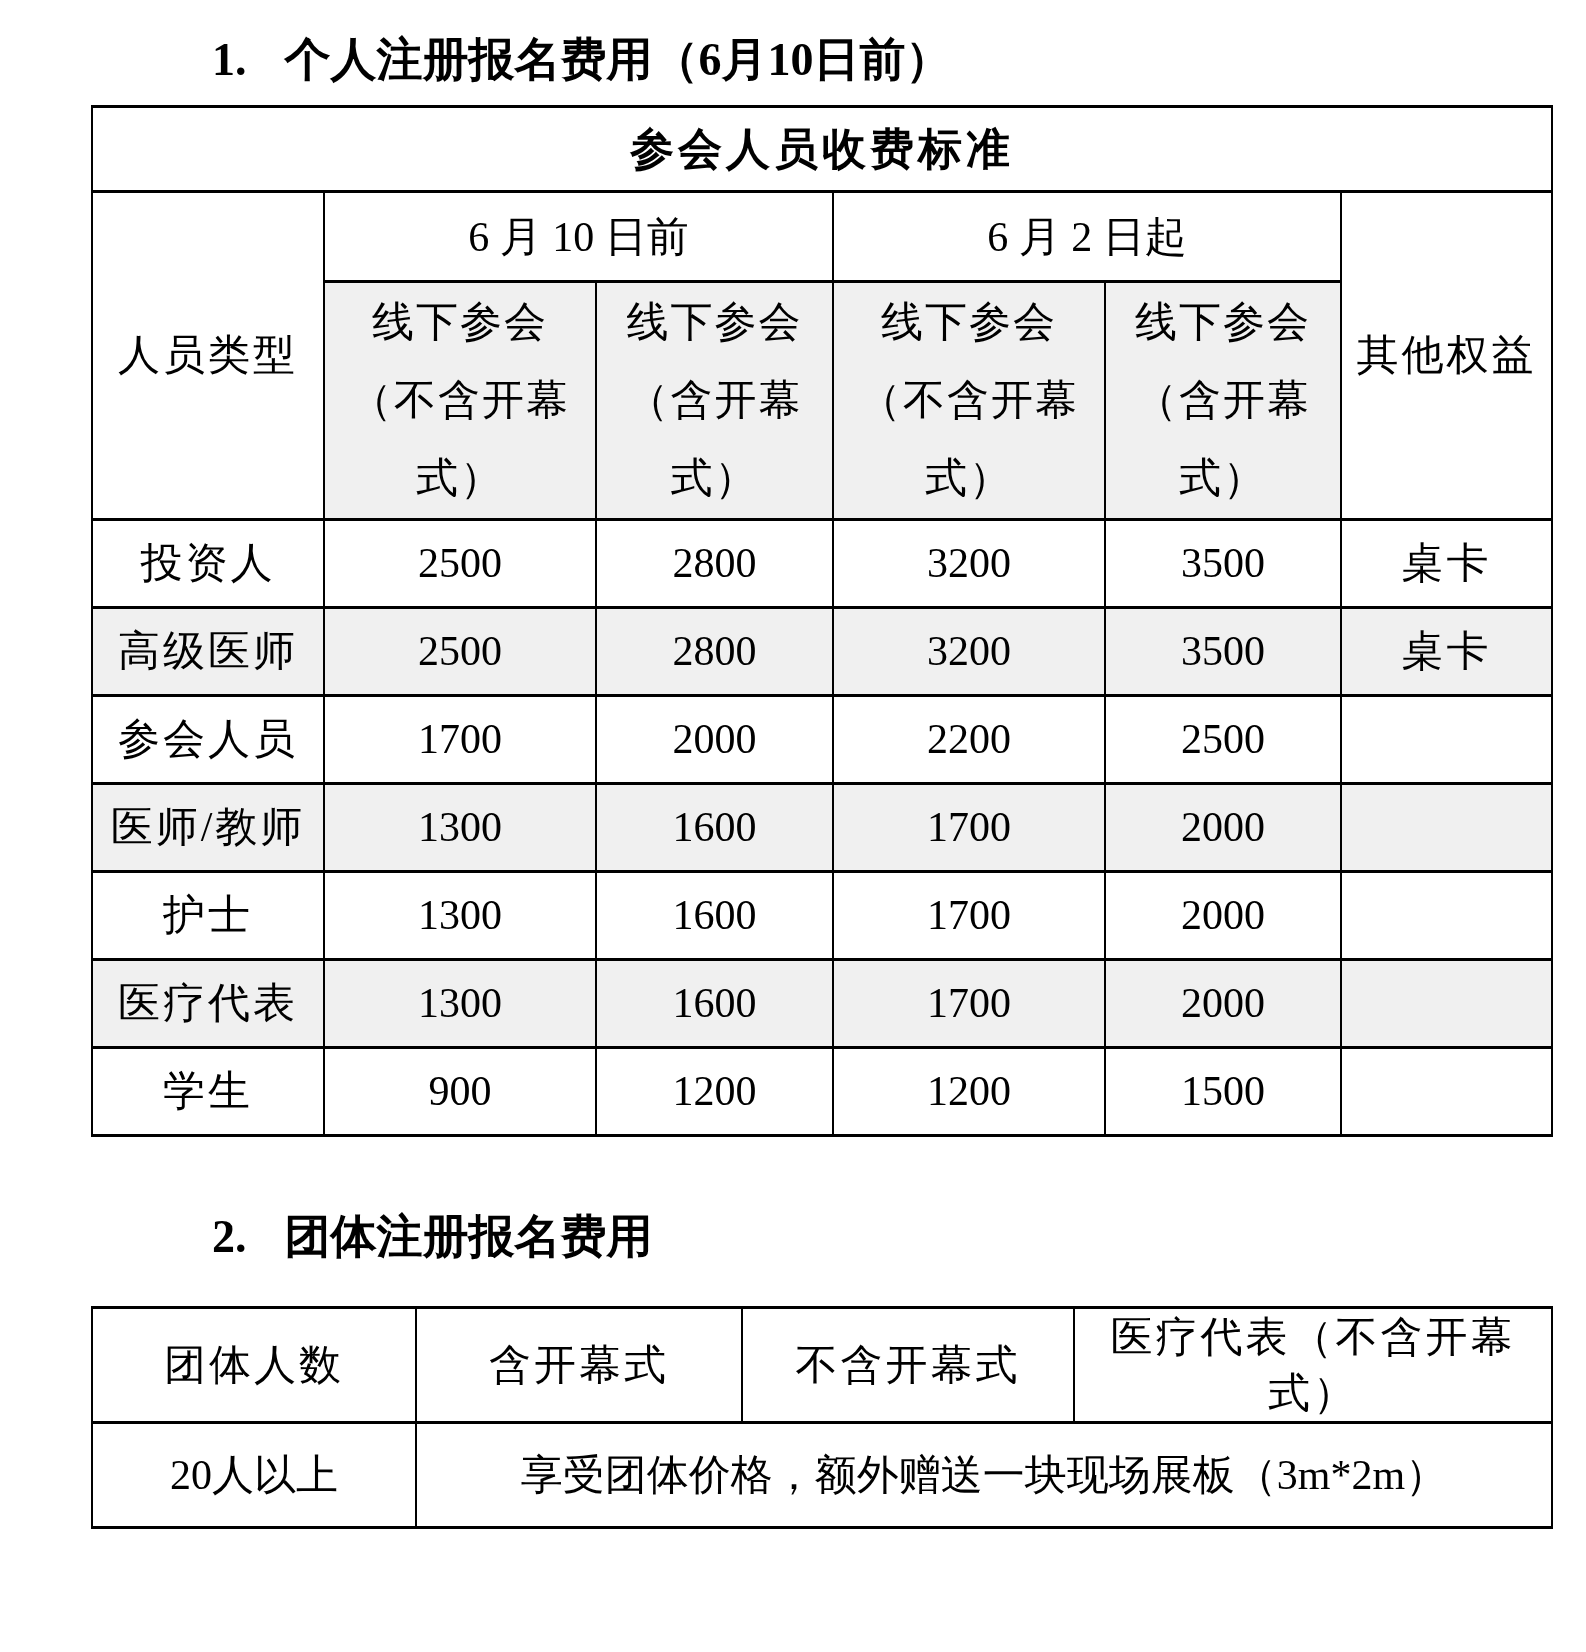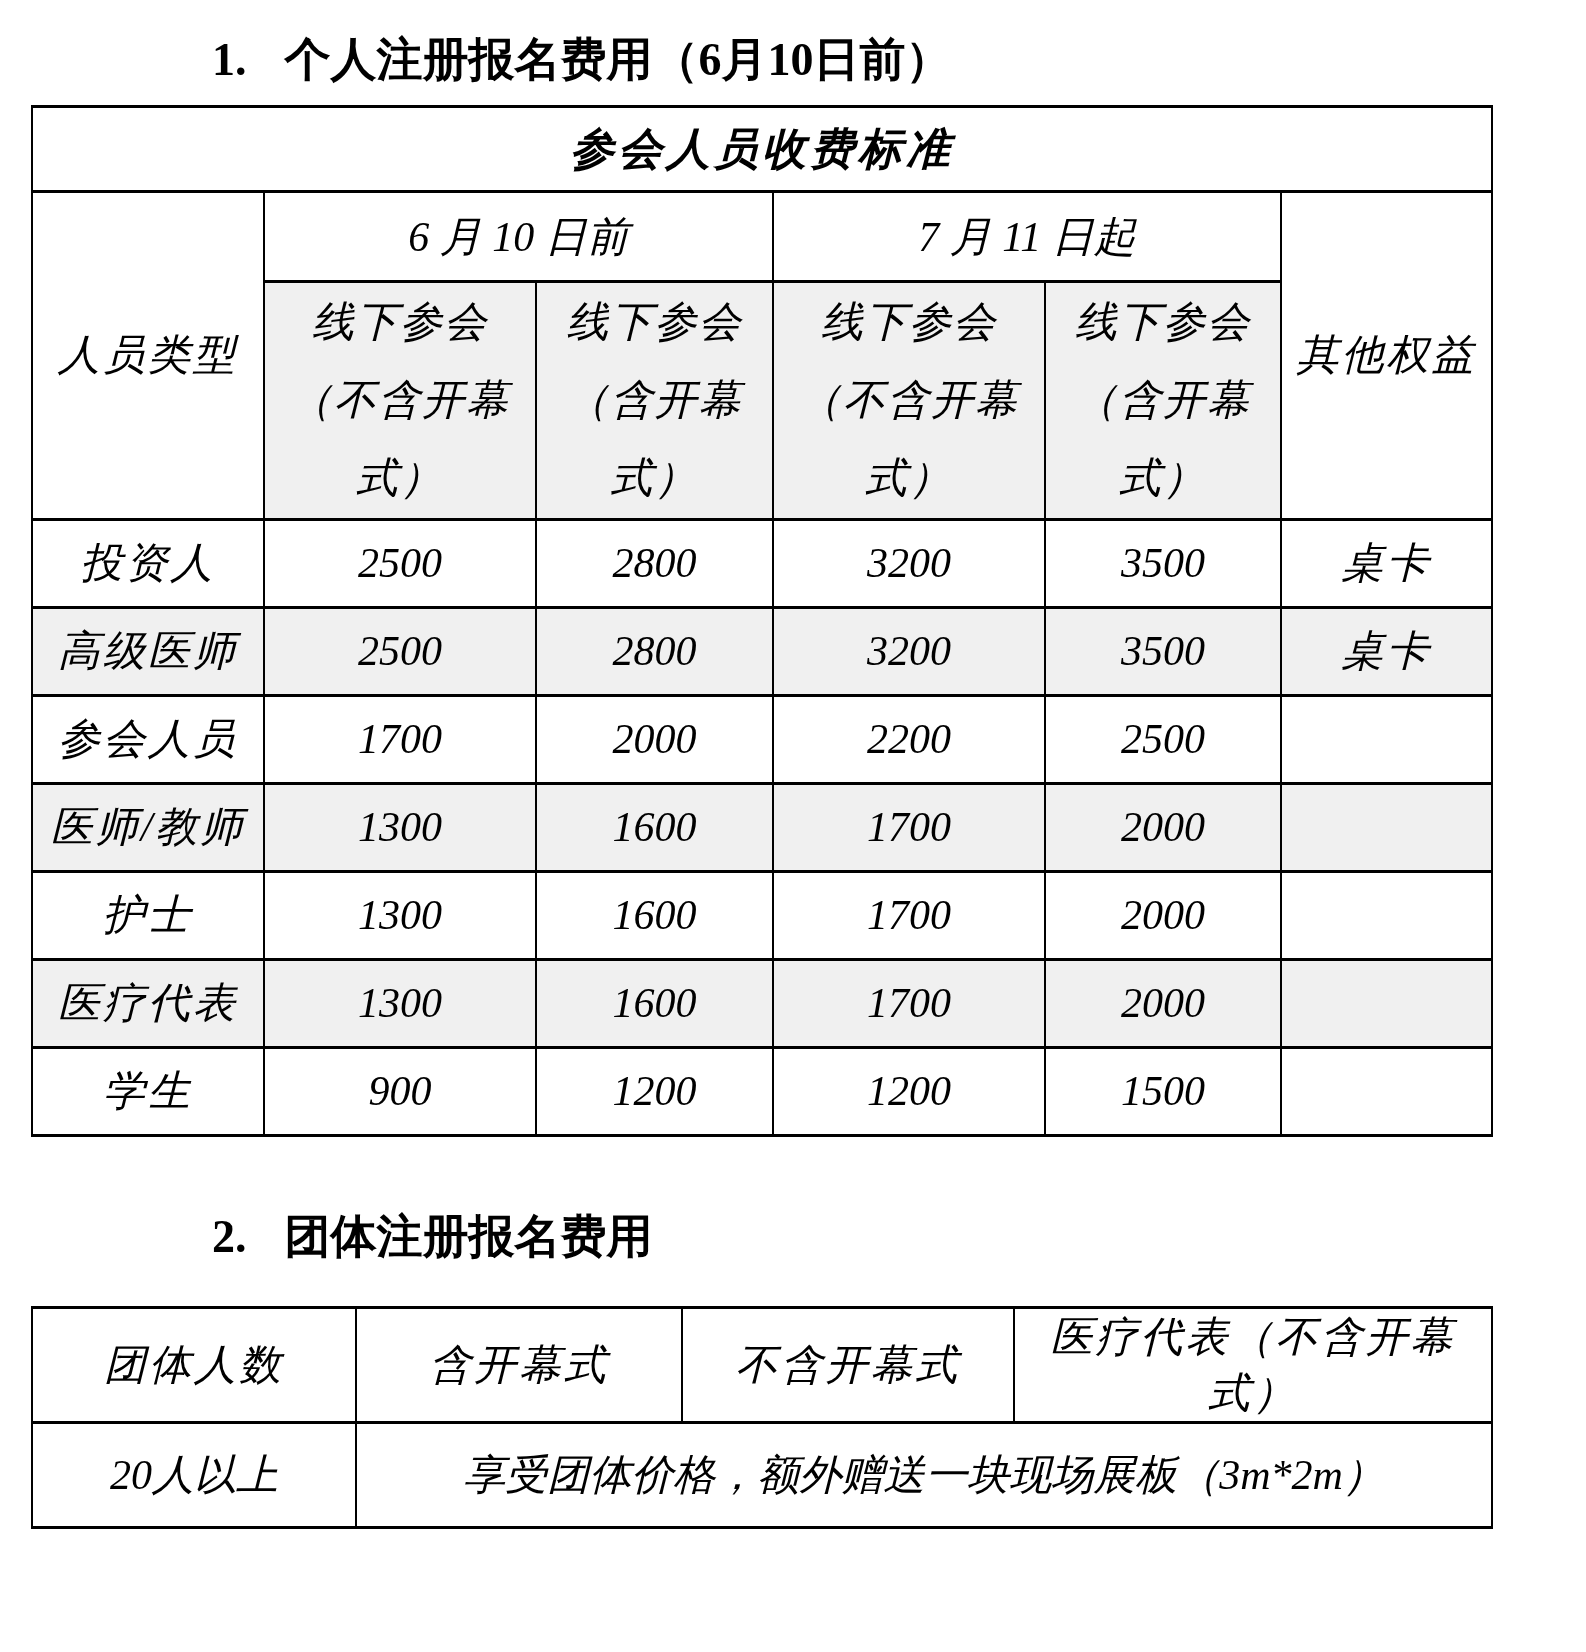--- a/index.html
+++ b/index.html
@@ -19,23 +19,22 @@
     line-height: 1.2;
     white-space: nowrap;
   }
   .doc-title .num { display: inline-block; margin-right: 38px; }
   .title-1 { padding-top: 32px; }
   .title-2 { margin-top: 72px; }
 
   table {
     border-collapse: collapse;
     table-layout: fixed;
-    margin-left: 31px;
+    margin-left: 91px;
     width: 1460px;
-    font-style: italic;
   }
   .t1 { margin-top: 18px; }
   .t2 { margin-top: 42px; }
 
   td {
     border: 2px solid #000000;
     border-top-width: 3px;
     border-bottom-width: 3px;
     text-align: center;
     vertical-align: middle;
@@ -84,21 +83,21 @@
         <col style="width:236px">
         <col style="width:211px">
     </colgroup>
     <tbody>
       <tr class="r-caption">
         <td colspan="6" class="caption">参会人员收费标准</td>
       </tr>
       <tr class="r-group">
         <td rowspan="2" class="label">人员类型</td>
         <td colspan="2">6 月 10 日前</td>
-        <td colspan="2">7 月 11 日起</td>
+        <td colspan="2">6 月 2 日起</td>
         <td rowspan="2" class="label">其他权益</td>
       </tr>
       <tr class="r-sub">
         <td class="subhead shade">线下参会
 （不含开幕
 式）</td>
         <td class="subhead shade">线下参会
 （含开幕
 式）</td>
         <td class="subhead shade">线下参会

